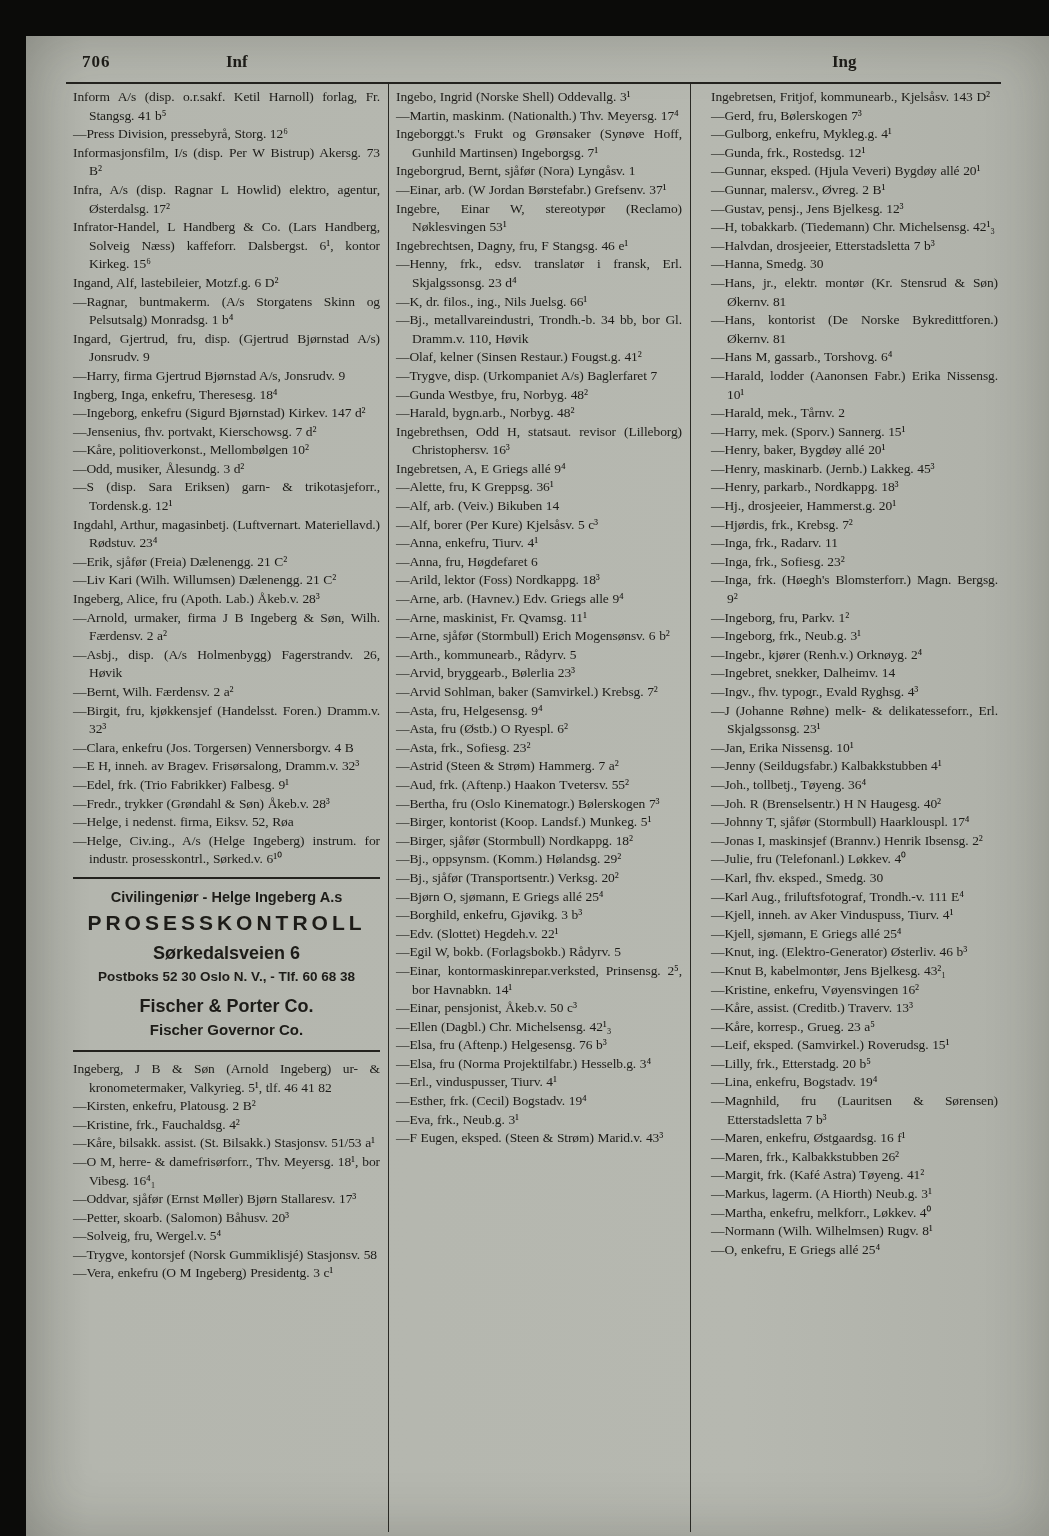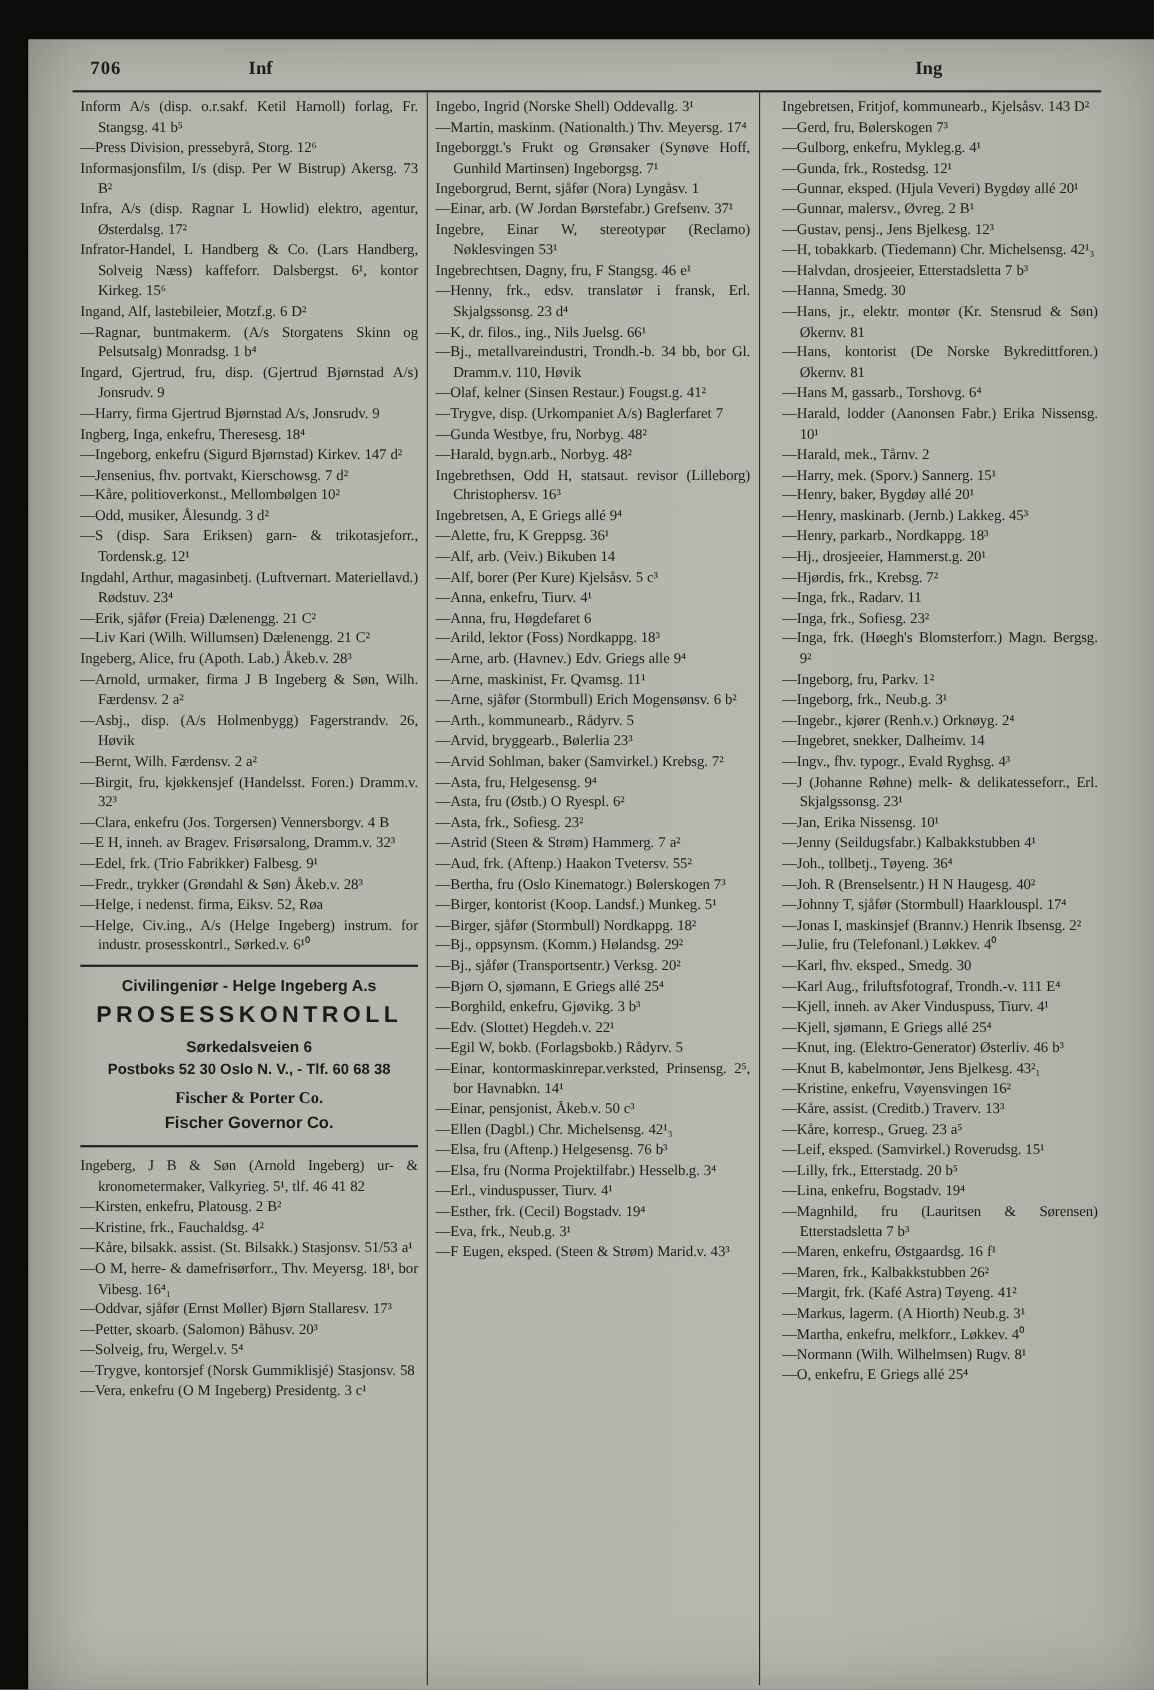--- a/index.html
+++ b/index.html
@@ -47,23 +47,23 @@
   .ad{
     margin:8px 0 8px 0;
     border-top:2px solid #23221e;
     border-bottom:2px solid #23221e;
     padding:10px 2px 12px 2px;
     text-align:center;
     font-family:"Liberation Sans", sans-serif;
   }
   .ad-line1{font-size:14.5px;font-weight:bold;margin:0 0 6px 0;}
   .ad-line2{font-size:21px;font-weight:bold;letter-spacing:4px;margin:0 0 8px 0;}
-  .ad-line3{font-size:14px;font-weight:bold;margin:0 0 5px 0;}
+  .ad-line3{font-size:18px;font-weight:bold;margin:0 0 5px 0;}
   .ad-line4{font-size:13.5px;font-weight:bold;margin:0 0 12px 0;}
-  .ad-line5{font-size:15px;font-weight:bold;margin:0 0 4px 0;font-family:Liberation Serif, serif;}
+  .ad-line5{font-size:18px;font-weight:bold;margin:0 0 4px 0;}
   .ad-line6{font-size:15px;font-weight:bold;margin:0;}
 </style>
 </head>
 <body>
 
 <div class="paper">
 
   <div class="page-header">
     <span class="page-number">706</span>
     <span class="hdr-left">Inf</span>

